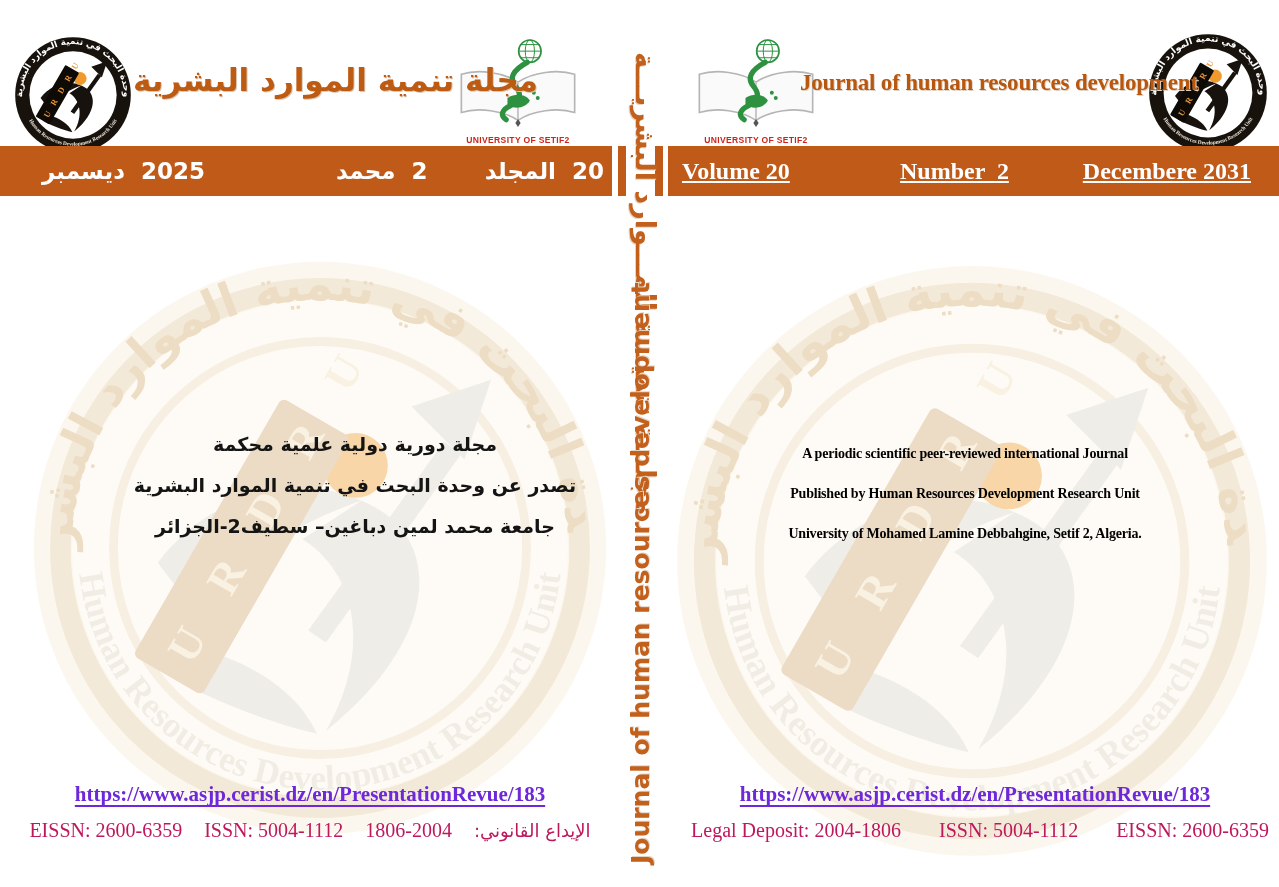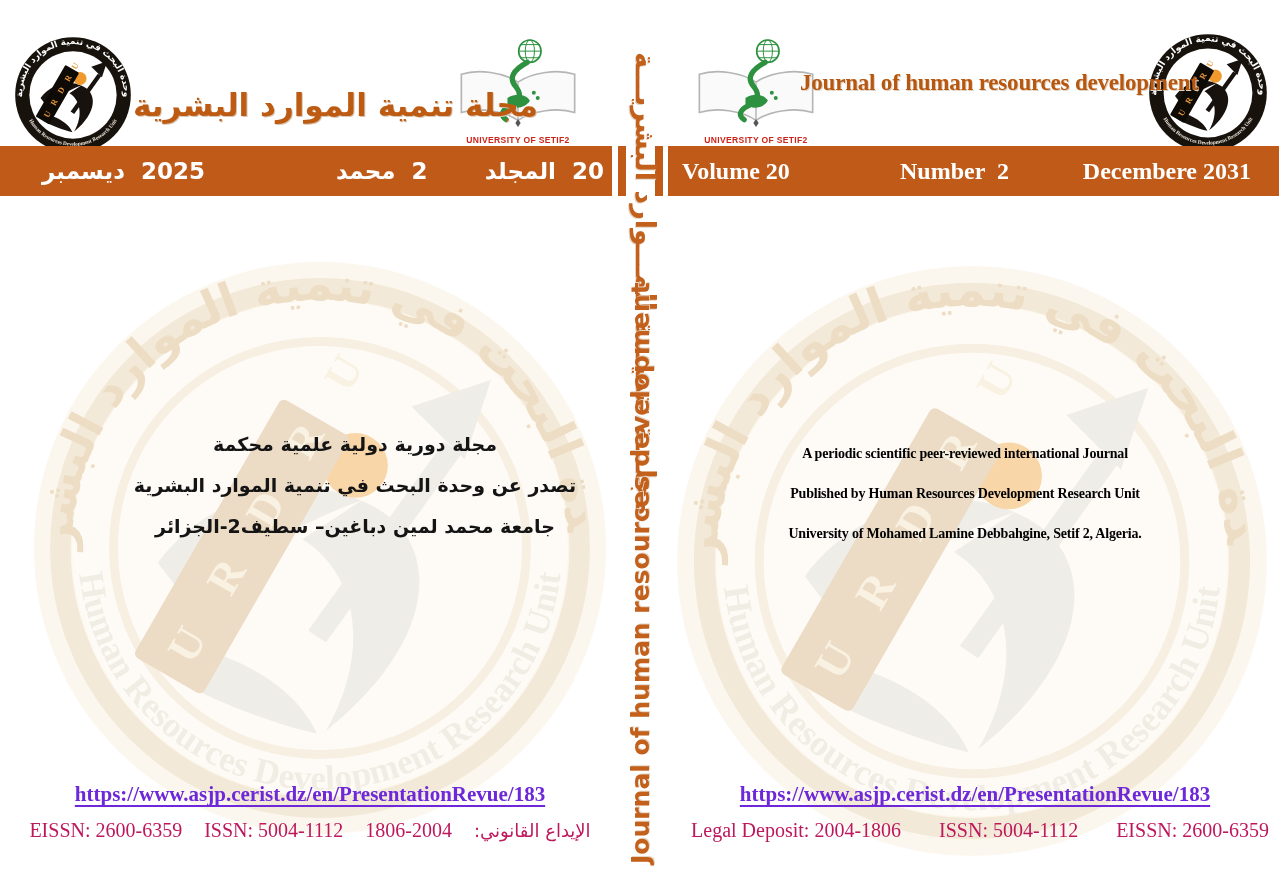--- a/index.html
+++ b/index.html
@@ -6,25 +6,25 @@
   .page{position:relative;width:1279px;height:887px;background:#ffffff;overflow:hidden;
         font-family:"Liberation Serif",serif;}
   .abs{position:absolute;}
   
   .watermark{position:absolute;opacity:.85;}
   
   .banner{position:absolute;top:146px;height:50px;background:#C05A18;color:#fff;}
   .banner-cap{position:absolute;top:146px;height:50px;width:8px;background:#C05A18;}
   .bcell{position:absolute;top:0;height:50px;display:flex;align-items:center;gap:16px;white-space:pre;}
   .b-ar{font-family:"DejaVu Sans",sans-serif;font-weight:bold;font-size:23px;}
-  .b-en{font-family:"Liberation Serif",serif;font-weight:bold;font-size:24px;}
+  .b-en{font-family:"Liberation Serif",serif;font-weight:bold;font-size:24px;text-decoration:underline;}
   
   .title-ar{position:absolute;left:133px;top:62px;width:340px;text-align:center;white-space:nowrap;
             font-family:"DejaVu Sans",sans-serif;font-weight:bold;font-size:31px;color:#BE5B12;
-            text-shadow:1px 1px 0 #d8c7b4;margin-top:25px;}
+            text-shadow:1px 1px 0 #d8c7b4;}
   .title-en{position:absolute;left:800px;top:70px;width:360px;text-align:center;white-space:nowrap;
             font-family:"Liberation Serif",serif;font-weight:bold;font-size:23px;letter-spacing:-.2px;
             color:#B85710;text-shadow:1px 1px 0 #e0d2c2;}
   
   .v-ar{position:absolute;left:453px;top:224px;width:380px;height:36px;text-align:center;white-space:nowrap;
         transform:rotate(90deg);font-family:"DejaVu Sans",sans-serif;font-weight:bold;font-size:27px;
         color:#C2601C;text-shadow:1px 1px 0 #e4d4c2;}
   .v-en{position:absolute;left:425px;top:629px;width:436px;height:34px;text-align:center;white-space:nowrap;
         transform:rotate(-90deg);font-family:"DejaVu Sans",sans-serif;font-weight:bold;font-size:25px;
         color:#C2601C;text-shadow:1px 1px 0 #e4d4c2;}

